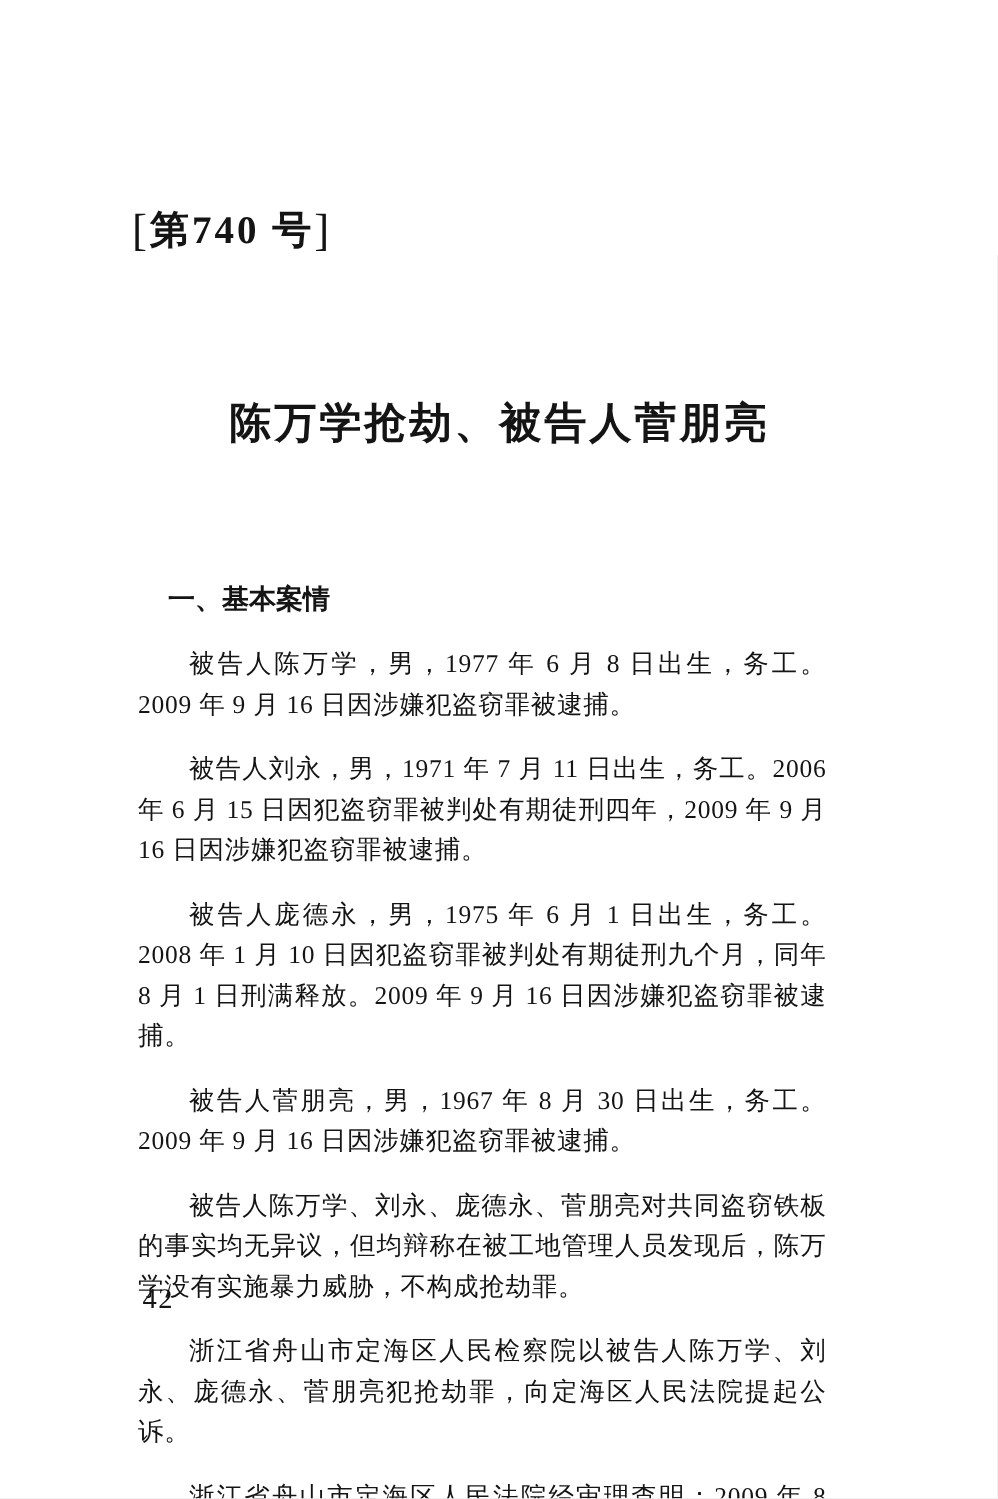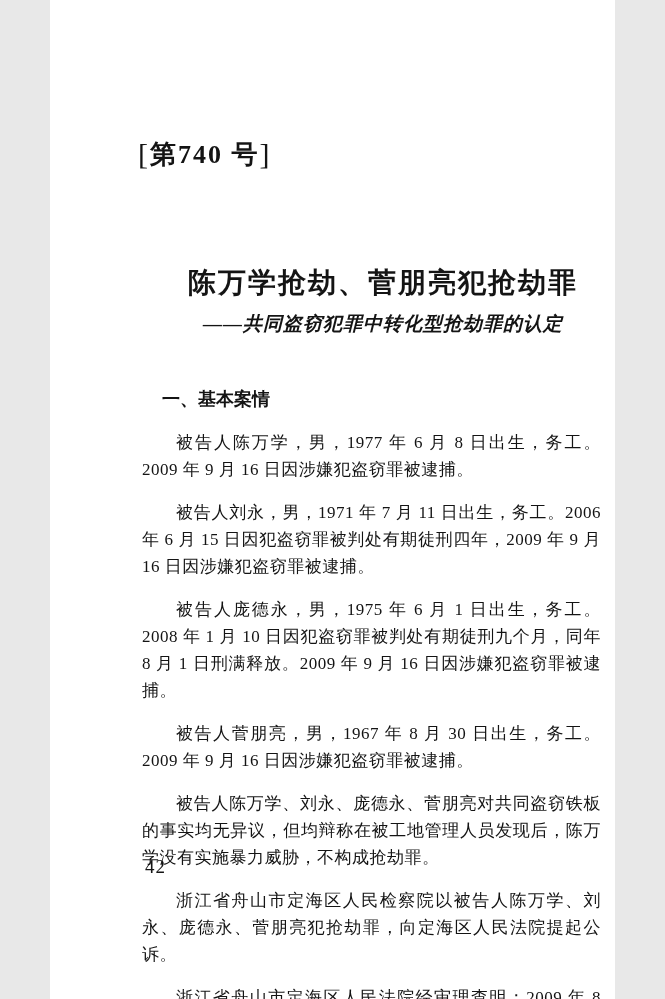--- a/index.html
+++ b/index.html
@@ -2,21 +2,21 @@
 <html lang="zh"><head>
 <meta charset="utf-8">
 <style>
   html, body {
     margin: 0;
     padding: 0;
     background: #e8e8e8;
   }
   .page {
     position: relative;
-    width: 565px;
+    width: 665px;
     height: 999px;
     margin: 0 auto;
     background: #ffffff;
     box-sizing: border-box;
     color: #141414;
     font-family: "Liberation Serif", "DejaVu Serif", serif;
     overflow: hidden;
   }
   .case-number {
     position: absolute;
@@ -89,22 +89,21 @@
 </head>
 <body>
 
 <div class="page">
 
   <div class="case-number">
     <span class="bracket">[</span><span>第740 号</span><span class="bracket">]</span>
   </div>
 
   <div class="title-block">
-    <h1 class="case-title">陈万学抢劫、菅朋亮犯抢劫罪</h1>
-    <div class="case-subtitle">——共同盗窃犯罪中转化型抢劫罪的认定</div>
+    <h1 class="case-title">陈万学抢劫、被告人菅朋亮</h1>
   </div>
 
   <div class="body-block">
     <div class="section-heading">一、基本案情</div>
     <p class="para">被告人陈万学，男，1977 年 6 月 8 日出生，务工。2009 年 9 月 16 日因涉嫌犯盗窃罪被逮捕。</p>
     <p class="para">被告人刘永，男，1971 年 7 月 11 日出生，务工。2006 年 6 月 15 日因犯盗窃罪被判处有期徒刑四年，2009 年 9 月 16 日因涉嫌犯盗窃罪被逮捕。</p>
     <p class="para">被告人庞德永，男，1975 年 6 月 1 日出生，务工。2008 年 1 月 10 日因犯盗窃罪被判处有期徒刑九个月，同年 8 月 1 日刑满释放。2009 年 9 月 16 日因涉嫌犯盗窃罪被逮捕。</p>
     <p class="para">被告人菅朋亮，男，1967 年 8 月 30 日出生，务工。2009 年 9 月 16 日因涉嫌犯盗窃罪被逮捕。</p>
     <p class="para">被告人陈万学、刘永、庞德永、菅朋亮对共同盗窃铁板的事实均无异议，但均辩称在被工地管理人员发现后，陈万学没有实施暴力威胁，不构成抢劫罪。</p>
     <p class="para">浙江省舟山市定海区人民检察院以被告人陈万学、刘永、庞德永、菅朋亮犯抢劫罪，向定海区人民法院提起公诉。</p>

